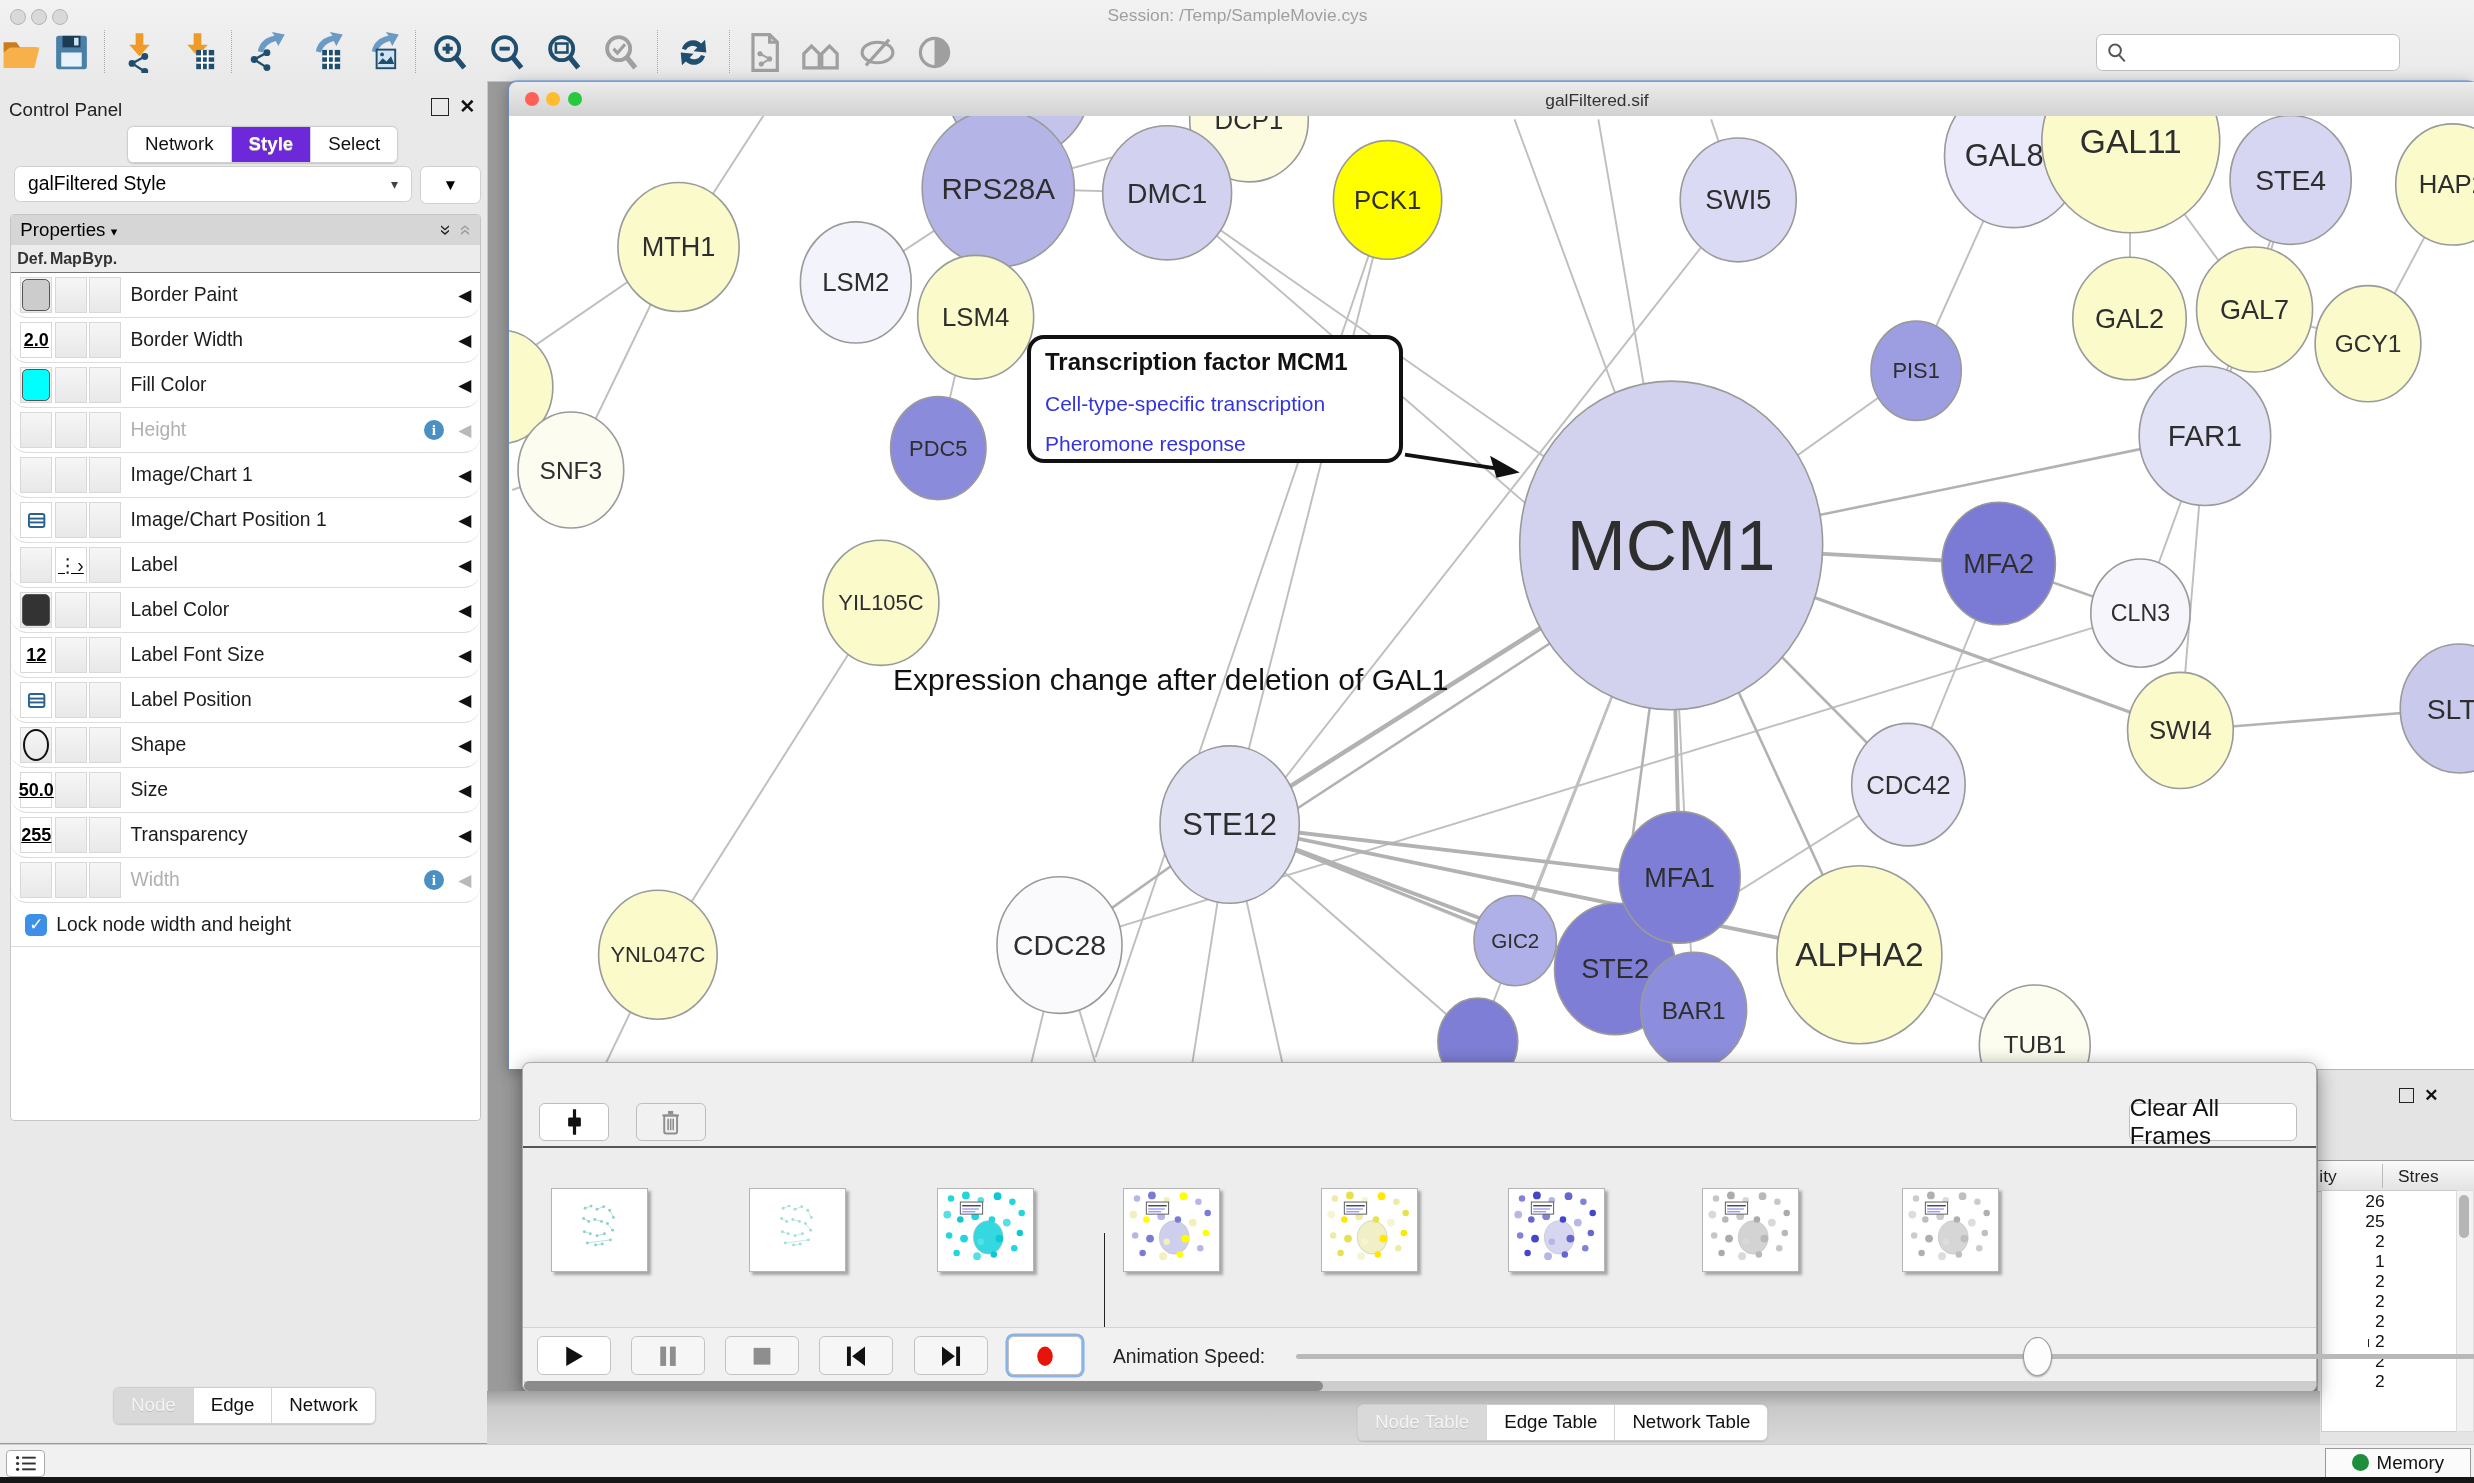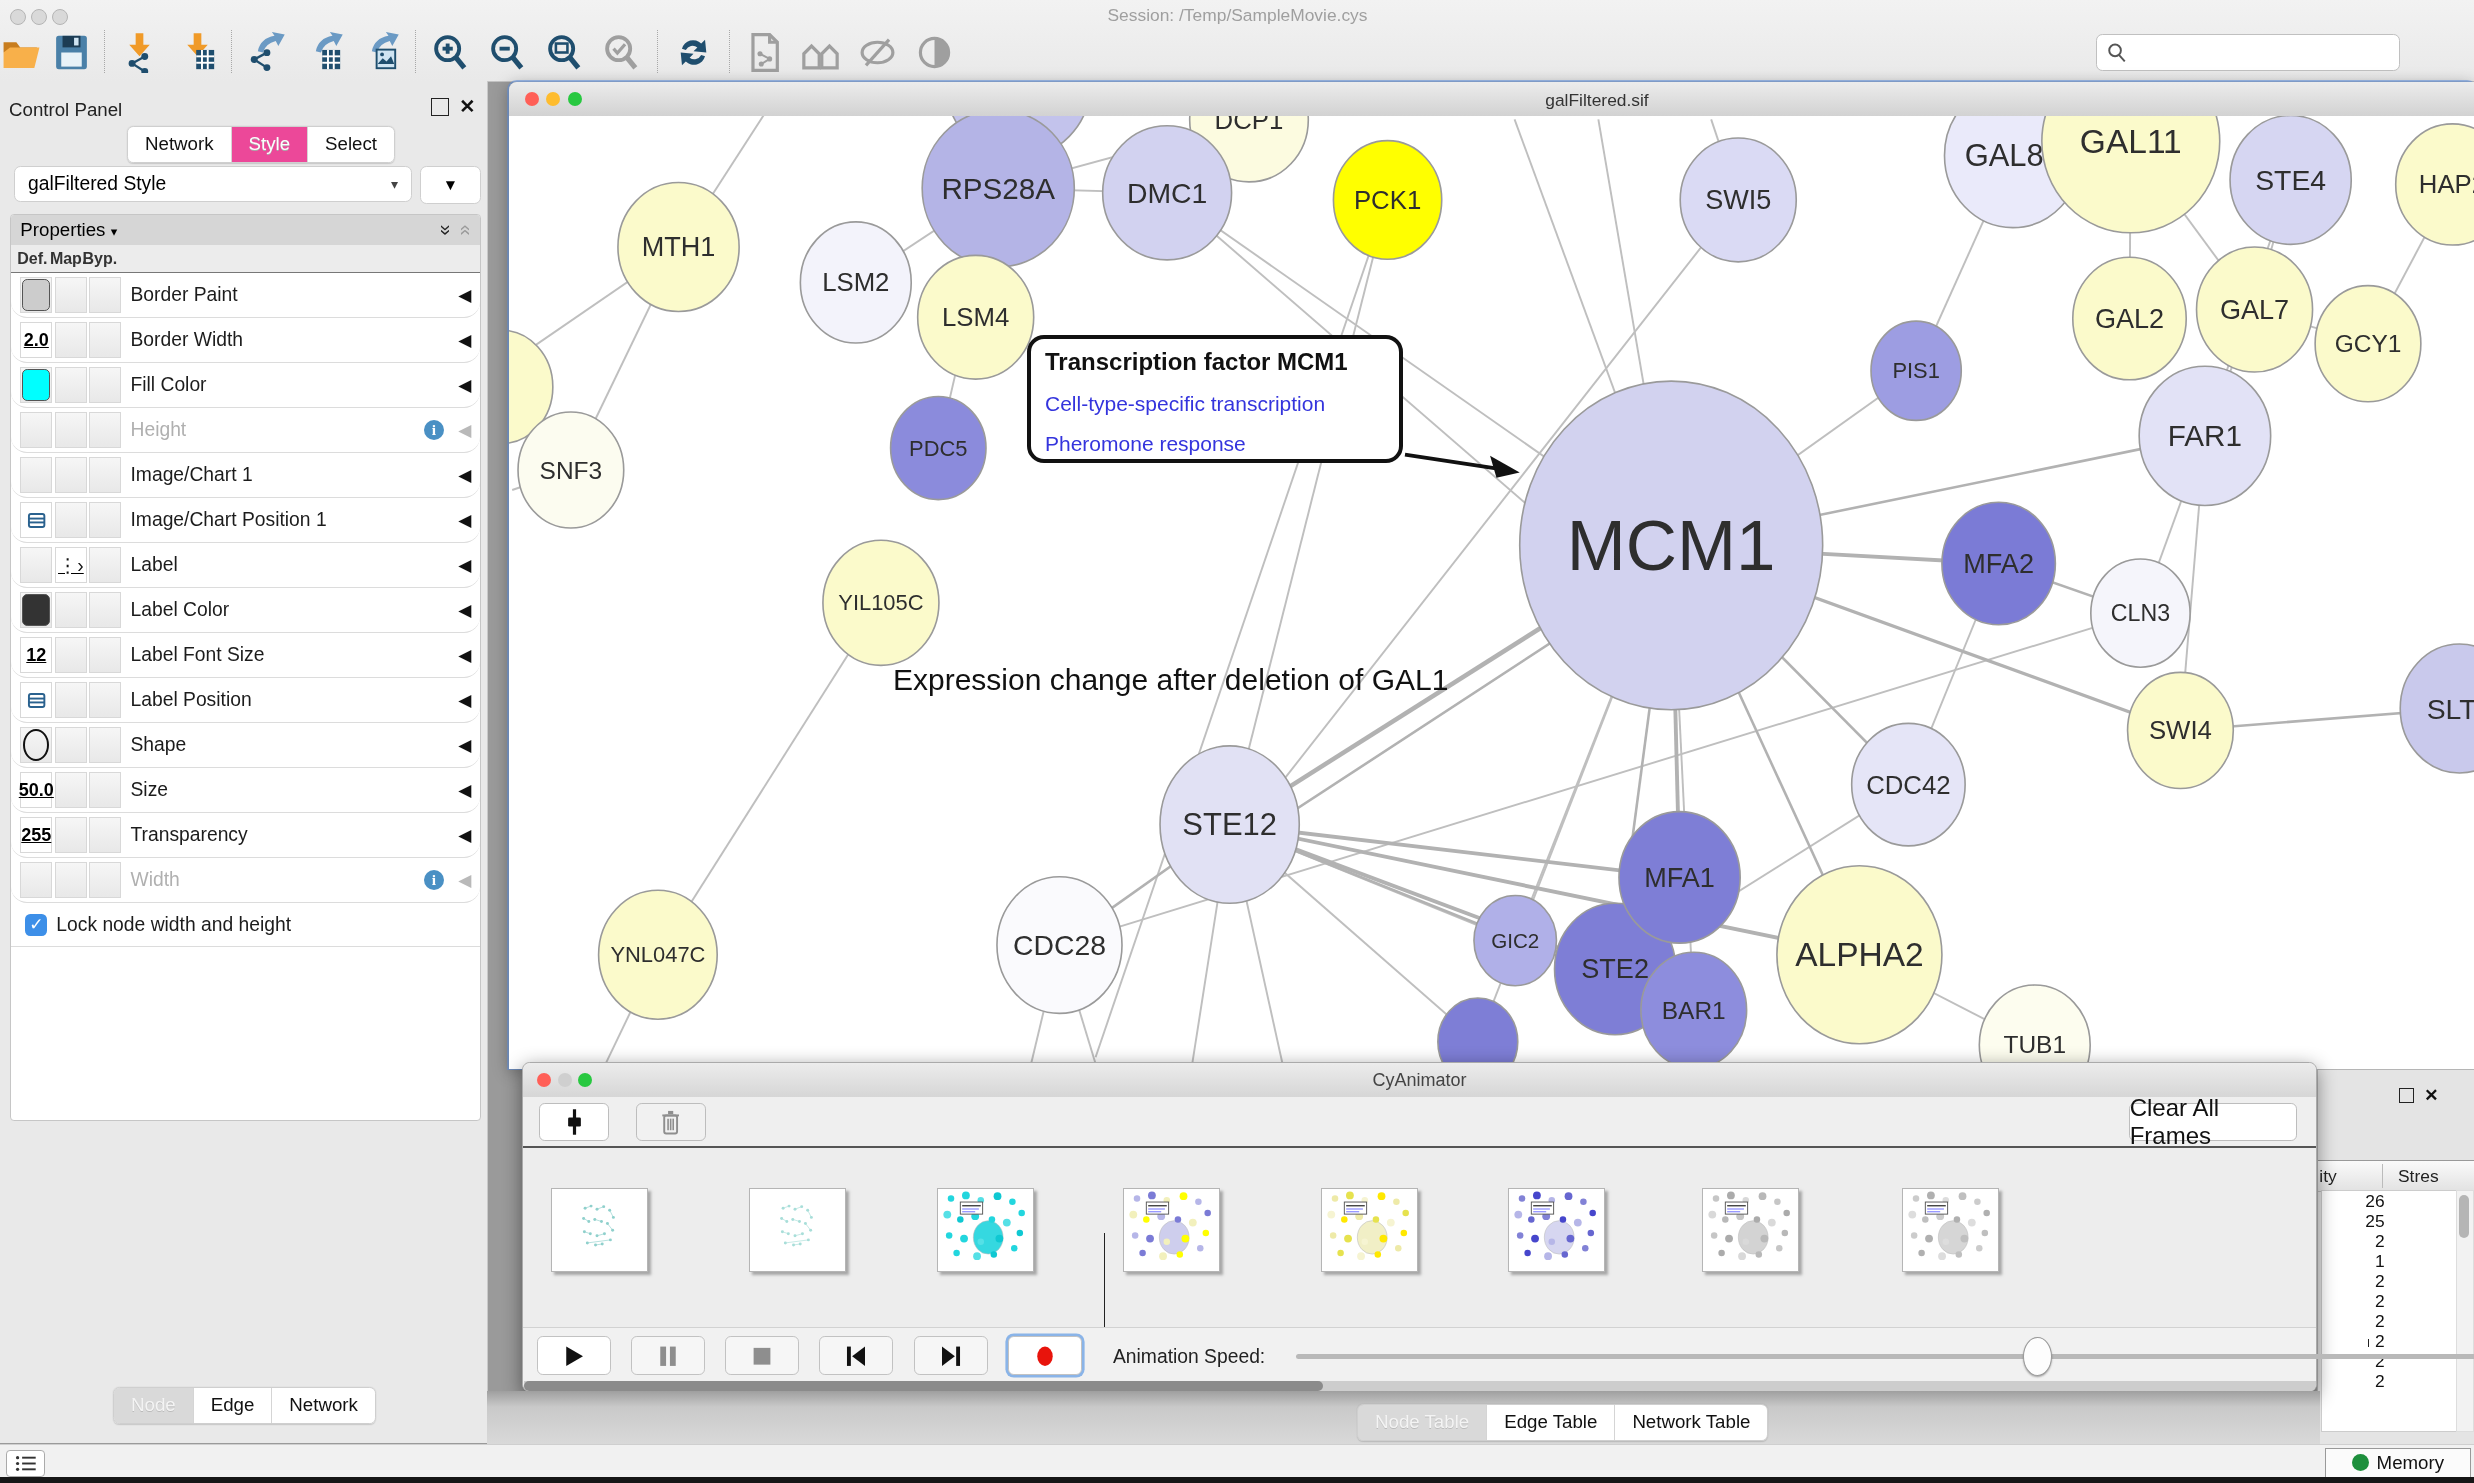--- a/index.html
+++ b/index.html
@@ -21,21 +21,21 @@
   
   #cpanel{left:0;top:81px;width:487px;height:1362px;background:#e9e9e9;border-right:1.3px solid #c9c9c9;}
   #cp-title{left:9px;top:18px;font-size:18.7px;color:#222;}
   .winbtns{display:flex;gap:10.3px;align-items:center;}
   .sqbtn{width:15.5px;height:15.5px;border:1.9px solid #222;display:inline-block;}
   .xbtn{font-size:19.3px;font-weight:bold;color:#111;line-height:15.5px;}
   .seg{display:flex;border:0.6px solid #cfcfcf;border-radius:6.4px;overflow:hidden;
        box-shadow:0 0.6px 1.3px rgba(0,0,0,.15);}
   .seg>div{padding:6.4px 17px;font-size:18.7px;background:#fff;color:#111;border-right:0.6px solid #d5d5d5;}
   .seg>div:last-child{border-right:none;}
-  .seg>div.selgray{background:#ec4899;color:#fdfdfd;text-shadow:0 0.6px 0.6px #aaa;}
+  .seg>div.selgray{background:#6d28d9;color:#fdfdfd;text-shadow:0 0.6px 0.6px #aaa;font-weight:bold;}
   #style-select{left:14px;top:85px;width:398px;height:36px;background:#fff;border:0.6px solid #cfcfcf;
                 border-radius:6.4px;display:flex;align-items:center;justify-content:space-between;
                 padding:0 13px;box-sizing:border-box;font-size:19.3px;}
   #style-menu-btn{left:420px;top:85px;width:59px;height:36px;background:#fff;border:0.6px solid #cfcfcf;
                   border-radius:6.4px;display:flex;align-items:center;justify-content:center;font-size:15.5px;}
   #props-box{left:10.3px;top:133px;width:469px;height:905px;background:#fff;border:0.6px solid #c6c6c6;
              border-radius:3.9px;overflow:hidden;}
   #props-header{height:30px;background:#d6d6d6;display:flex;align-items:center;
                 justify-content:space-between;padding:0 9px;font-size:18.7px;}
   #props-cols{height:27px;background:#ececec;display:flex;align-items:center;font-size:16px;
@@ -625,26 +625,20 @@
       <div class="res-row">2</div>
       <div class="res-row">2</div>
       <div class="res-row">2</div>
     </div>
   <div id="res-scroll" class="abs">
     <div id="res-thumb" class="abs"></div>
   </div>
 </div>
 
 <div id="animwin" class="abs">
-  <div id="anim-titlebar" class="abs">
-    <div class="abs traffic" style="left:14px;top:9.7px;width:14px;height:14px;background:#ff5f57;"></div>
-    <div class="abs traffic" style="left:35px;top:9.7px;width:14px;height:14px;background:#cfcfcf;"></div>
-    <div class="abs traffic" style="left:55px;top:9.7px;width:14px;height:14px;background:#28c840;"></div>
-    <div id="anim-title" class="abs">CyAnimator</div>
-  </div>
   <div id="anim-toolbar" class="abs">
     <div class="abtn abs" style="left:16px;width:68px;background:#fff;">
       <svg width="23" height="28" viewBox="0 0 36 44">
         <line x1="18" y1="2" x2="18" y2="42" stroke="#111" stroke-width="5"></line>
         <rect x="8" y="15" width="20" height="14" fill="#111" rx="2"></rect>
       </svg>
     </div>
     <div class="abtn abs" style="left:113px;width:68px;background:#f1f1f1;">
       <svg width="19.3" height="27" viewBox="0 0 30 42">
         <rect x="5" y="10" width="20" height="28" fill="none" stroke="#8e8e8e" stroke-width="3" rx="3"></rect>

